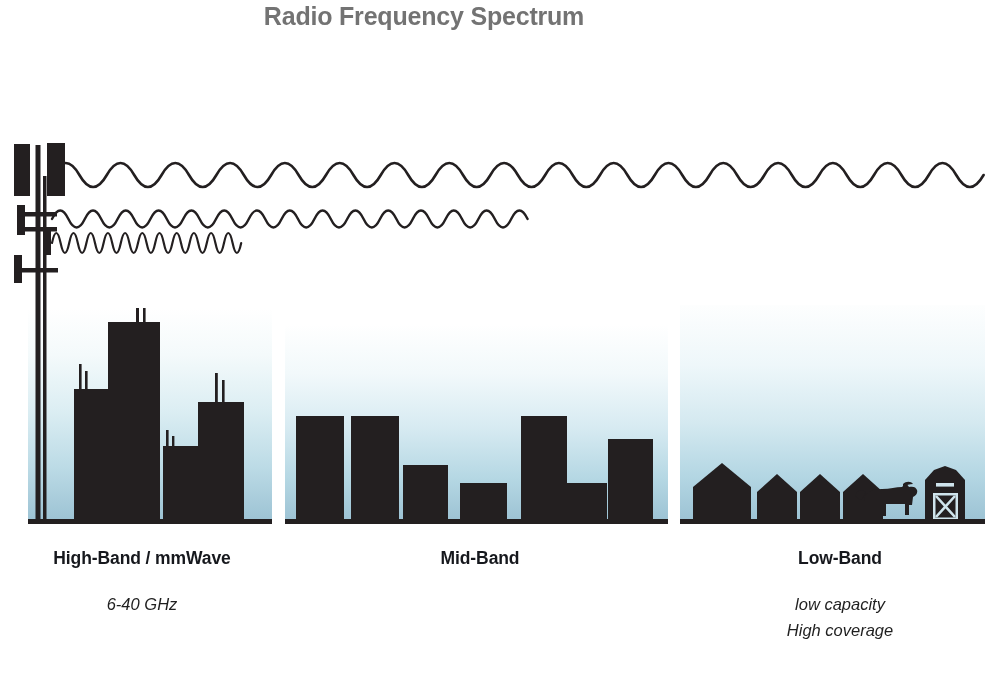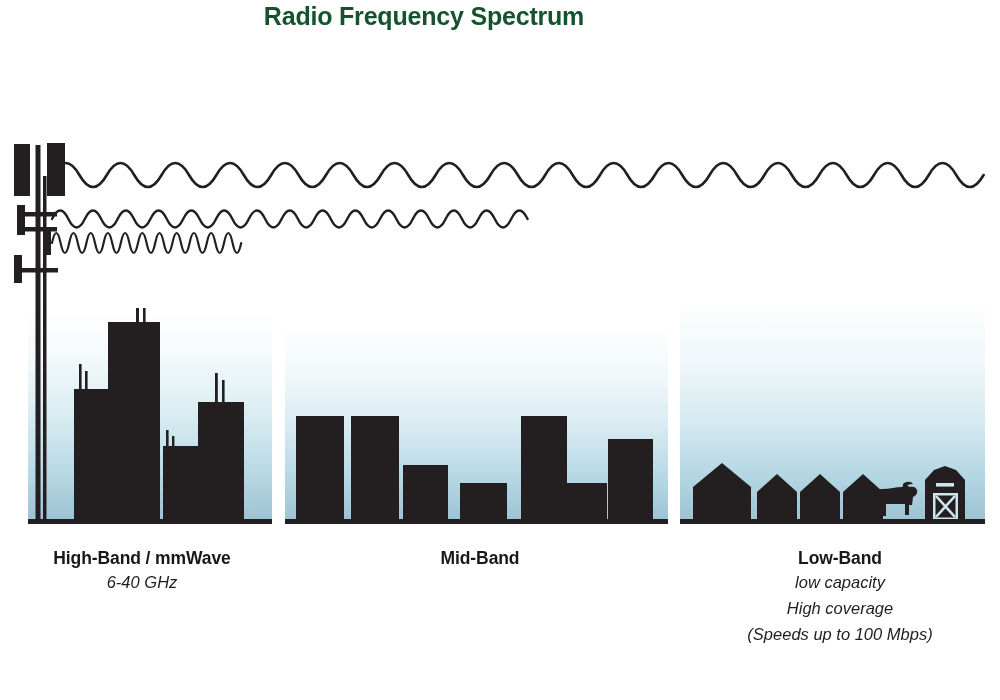--- a/index.html
+++ b/index.html
@@ -24,21 +24,21 @@
   #title {
     position: absolute;
     left: 0;
     top: 2px;
     width: 848px;
     text-align: center;
     font-family: "Liberation Sans", sans-serif;
     font-size: 25px;
     font-weight: bold;
     letter-spacing: -0.2px;
-    color: #14532d;
+    color: #737373;
   }
 
   
   #scene {
     position: absolute;
     left: 0;
     top: 0;
     width: 1000px;
     height: 700px;
   }
@@ -47,20 +47,21 @@
   .caption {
     position: absolute;
     text-align: center;
     color: #1c1c1c;
   }
   .cap-head {
     font-size: 17.5px;
     font-weight: bold;
     letter-spacing: -0.1px;
     color: #16181d;
+    margin-bottom: 22px;
     white-space: nowrap;
   }
   .cap-line {
     font-size: 16.5px;
     font-weight: normal;
     line-height: 26px;
     color: #1f1f1f;
     white-space: nowrap;
     font-style: italic;
   }
@@ -249,16 +250,15 @@
   </div>
 
   <div class="caption" id="cap-mid">
     <div class="cap-head">Mid-Band</div>
   </div>
 
   <div class="caption" id="cap-low">
     <div class="cap-head">Low-Band</div>
     <div class="cap-line">low capacity</div>
     <div class="cap-line">High coverage</div>
-    <div class="cap-line">(Speeds up to 100 Mbps)</div>
   </div>
 
 </div>
 
 </body></html>

